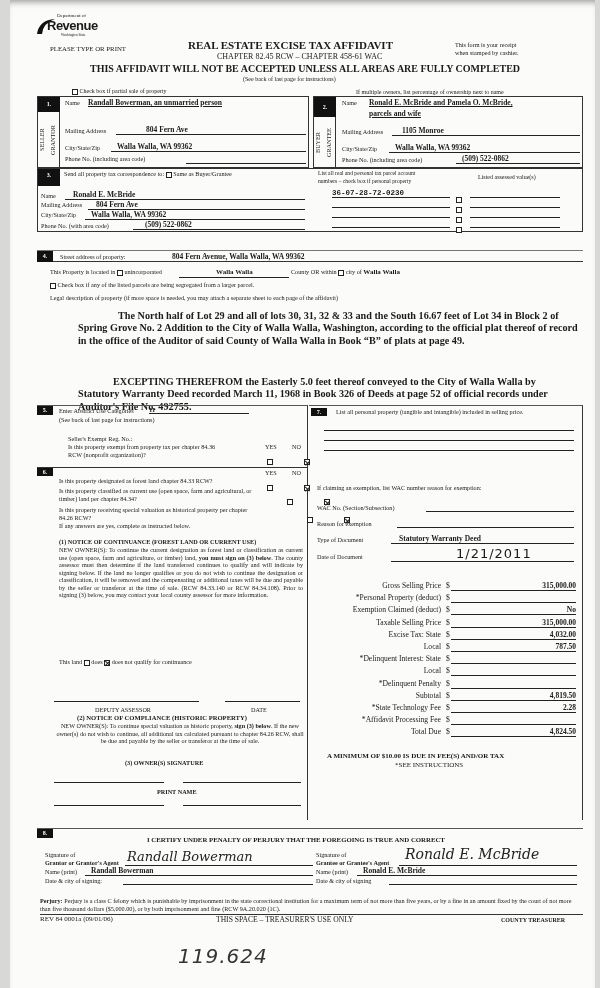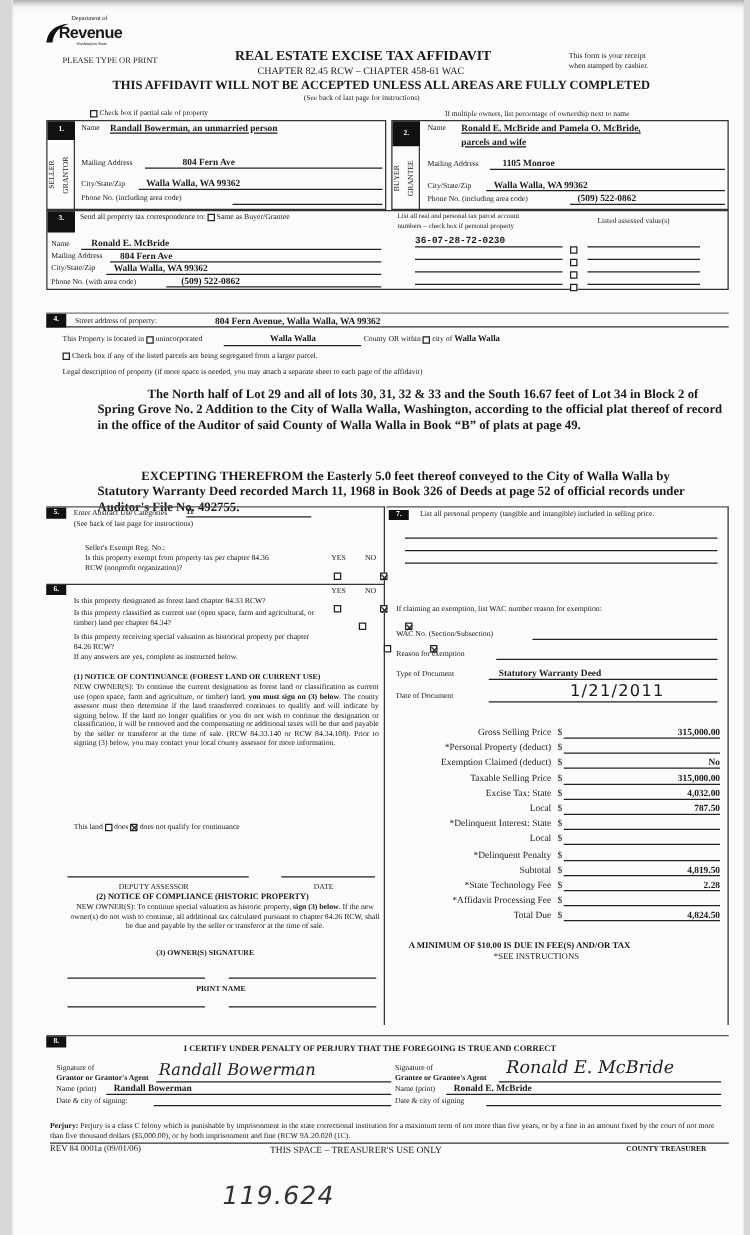--- a/index.html
+++ b/index.html
@@ -33,21 +33,21 @@
   <div class="abs" style="left:25px;top:10px;width:60px;height:30px;">
     <svg width="22" height="20" style="position:absolute;left:0;top:6px;">
       <path d="M2 18 Q4 4 20 3 Q8 7 7 18 Z" fill="#111"></path>
     </svg>
     <div class="abs xs" style="left:22px;top:2px;font-size:5px;">Department of</div>
     <div class="abs b" style="left:12px;top:8px;font-family:'Liberation Sans',sans-serif;font-size:13px;letter-spacing:-0.5px;">Revenue</div>
     <div class="abs" style="left:26px;top:23px;font-size:3.5px;">Washington State</div>
   </div>
   <div class="abs sm" style="left:40px;top:45px;font-size:6.8px;">PLEASE TYPE OR PRINT</div>
   <div class="abs b" style="left:178px;top:39px;font-size:11px;">REAL ESTATE EXCISE TAX AFFIDAVIT</div>
-  <div class="abs" style="left:196px;top:52px;font-size:8px;">CHAPTER 82.45 RCW – CHAPTER 458-61 WAC</div>
+  <div class="abs" style="left:207px;top:52px;font-size:8px;">CHAPTER 82.45 RCW – CHAPTER 458-61 WAC</div>
   <div class="abs xs" style="left:445px;top:41px;font-size:6.2px;">This form is your receipt</div>
   <div class="abs xs" style="left:445px;top:49px;font-size:6.2px;">when stamped by cashier.</div>
   <div class="abs b" style="left:80px;top:63px;font-size:10px;">THIS AFFIDAVIT WILL NOT BE ACCEPTED UNLESS ALL AREAS ARE FULLY COMPLETED</div>
   <div class="abs xs" style="left:233px;top:76px;font-size:6px;">(See back of last page for instructions)</div>
 
   <div class="abs xs" style="left:62px;top:88px;font-size:6px;">
     <span class="cb"></span>
     <span>Check box if partial sale of property</span>
   </div>
   <div class="abs xs" style="left:346px;top:89px;font-size:6px;">If multiple owners, list percentage of ownership next to name</div>

